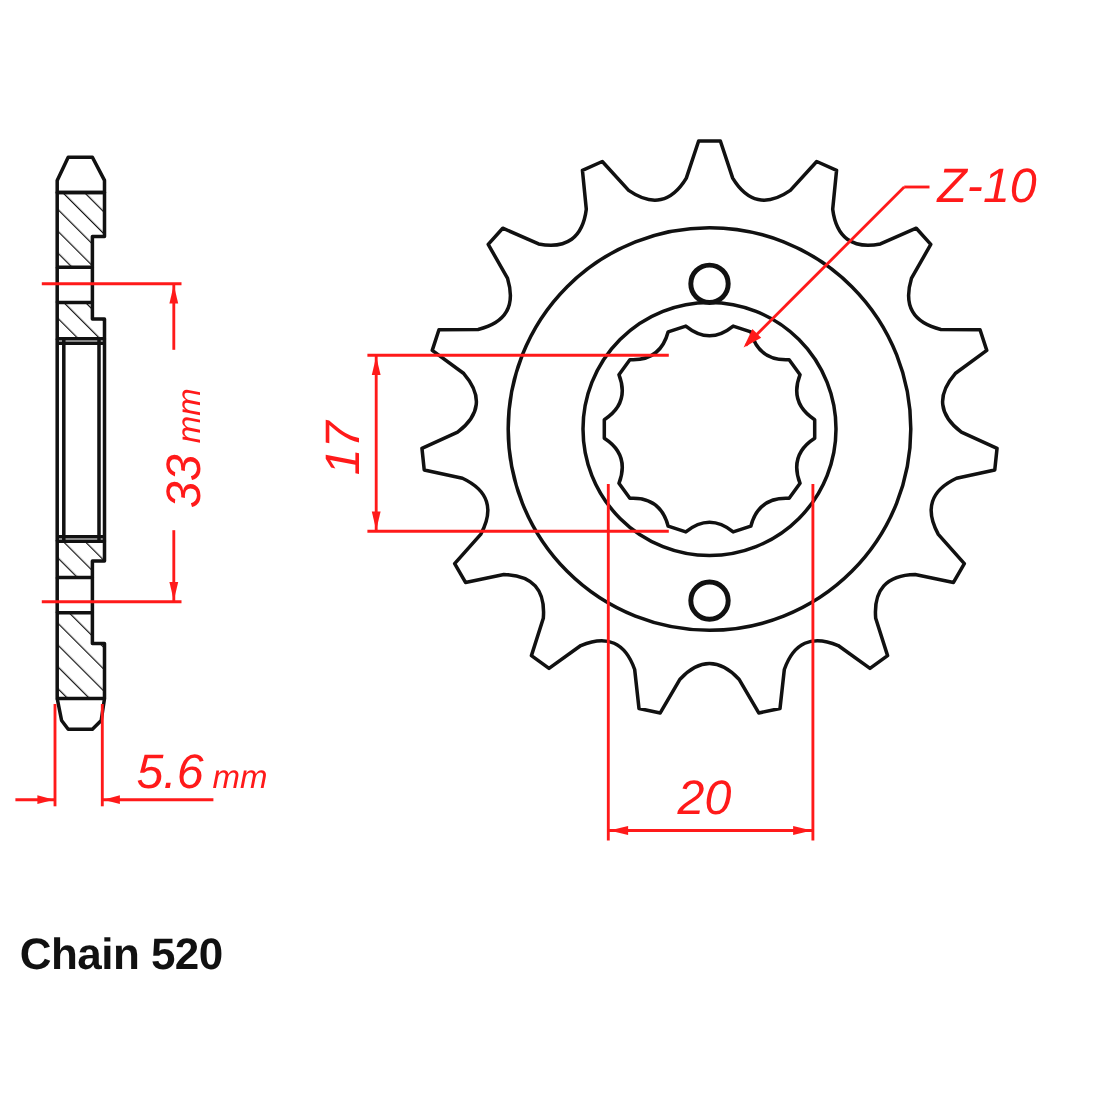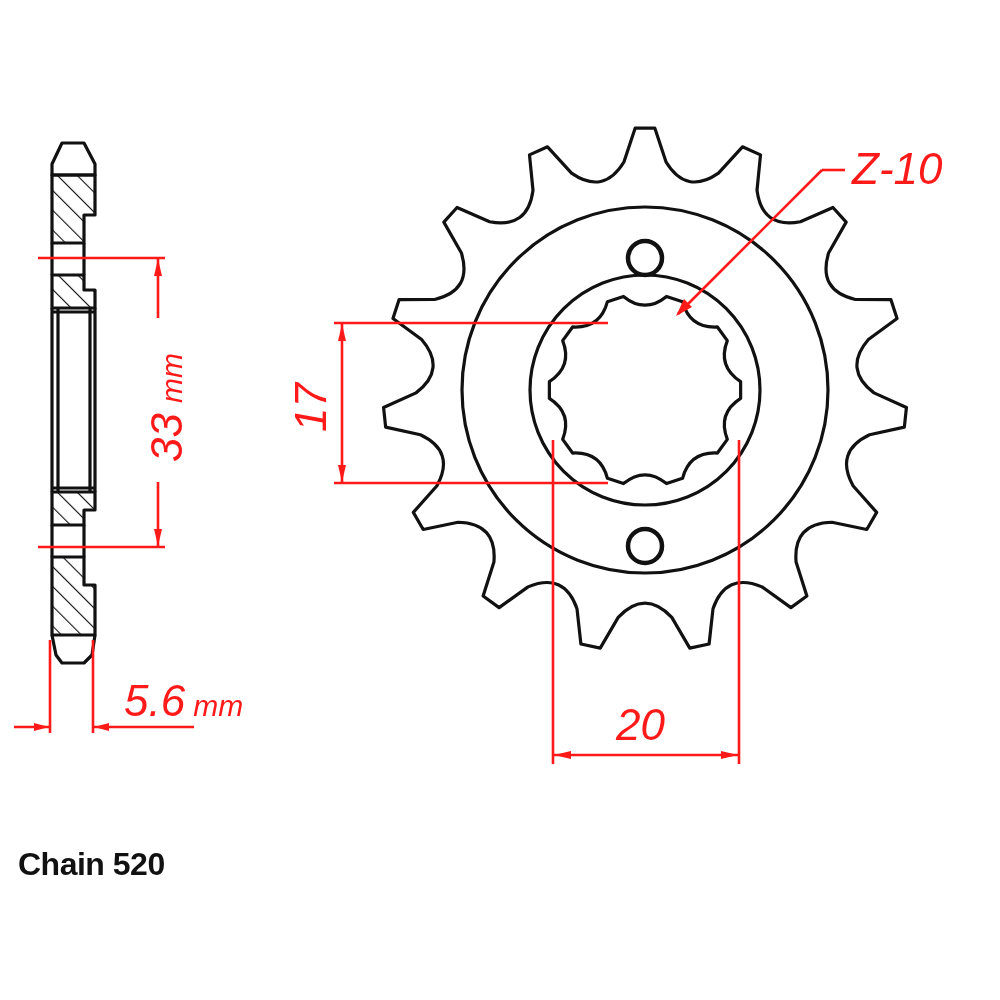--- a/index.html
+++ b/index.html
@@ -3,21 +3,21 @@
 <meta charset="utf-8">
 <style>
   html, body { margin: 0; padding: 0; background: #ffffff; }
   body { width: 1000px; height: 1000px; position: relative; overflow: hidden; font-family: "Liberation Sans", sans-serif; }
   #drawing { position: absolute; left: 0; top: 0; width: 1000px; height: 1000px; }
   .outline { fill: none; stroke: #111111; stroke-width: 3.2; stroke-linejoin: round; }
   .hatch { stroke: #111111; stroke-width: 2.2; }
   .dim { stroke: #ff1a1a; stroke-width: 2.6; fill: none; }
   .dim-fill { fill: #ff1a1a; }
   .dim-text { fill: #ff1a1a; font-family: "Liberation Sans", sans-serif; font-style: italic; }
-  .caption { position: absolute; left: 18px; top: 846px; font-family: "Liberation Sans", sans-serif; font-weight: bold; font-size: 32px; color: #111111; letter-spacing: -0.5px; }
+  .caption { position: absolute; left: 18px; top: 846px; font-family: "Liberation Sans", sans-serif; font-weight: bold; font-size: 40px; color: #111111; letter-spacing: -0.5px; }
 </style>
 </head>
 <body>
 
 <svg id="drawing" viewBox="0 0 1000 1000" xmlns="http://www.w3.org/2000/svg">
   <defs>
     <clipPath id="clip-top">
         <path d="M52 175 L95 175 L95 215 L84 215 L84 243 L52 243 Z"></path>
       </clipPath>
     <clipPath id="clip-top2">

